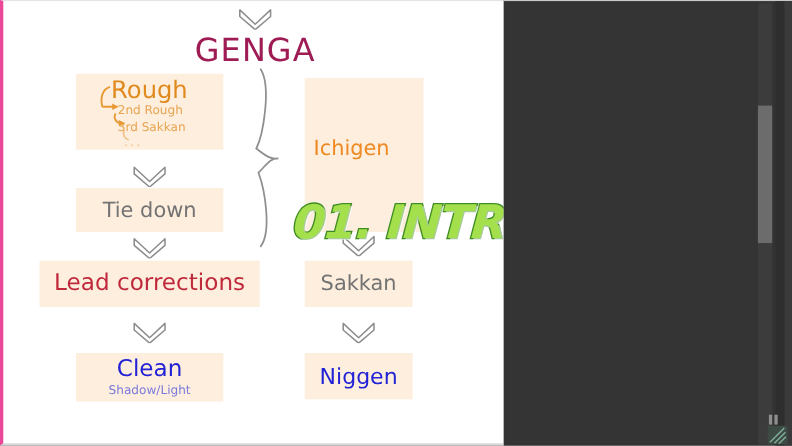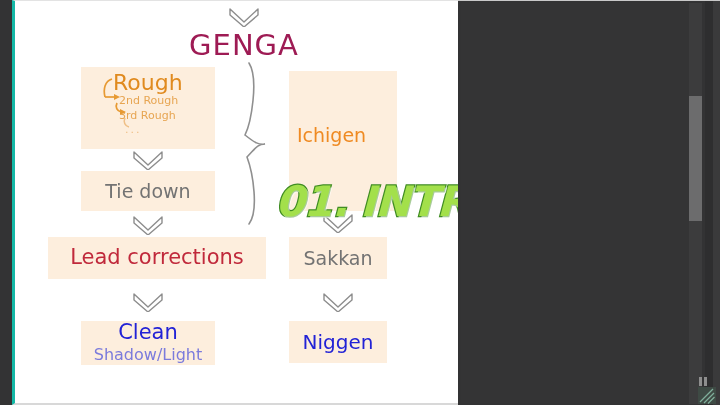--- a/index.html
+++ b/index.html
@@ -5,23 +5,23 @@
   html,body{margin:0;padding:0;}
   body{
     width:720px;height:405px;overflow:hidden;
     background:#333334;
     font-family:"DejaVu Sans","Liberation Sans",sans-serif;
   }
   .screen{position:relative;width:720px;height:405px;}
 
   
   .slide{
-    position:absolute;left:12px;top:0;width:458px;height:405px;
+    position:absolute;left:0;top:0;width:458px;height:405px;
     background:#ffffff;
-    border-left:3px solid #14b8a6;
+    border-left:3px solid #ec4899;
     border-top:1px solid #e3e3e3;
     border-bottom:2px solid #d8d8d8;
     box-sizing:border-box;
     overflow:hidden;
   }
 
   
   .chev{position:absolute;width:34px;height:22px;}
   .chev svg{width:100%;height:100%;display:block;}
 
@@ -39,36 +39,36 @@
   
   .genga{
     position:absolute;left:0;top:27px;width:458px;
     text-align:center;
     font-size:29px;letter-spacing:1px;
     color:#9e1b54;
     font-family:"DejaVu Sans","Liberation Sans",sans-serif;
   }
 
   
-  #box-rough{left:66px;top:66px;width:134px;height:82px;
+  #box-rough{left:66px;top:66px;width:134px;height:69px;
              align-items:flex-start;justify-content:flex-start;padding:4px 0 0 0;}
   .rough-title{font-size:22px;color:#e08a1e;margin-left:32px;line-height:1.05;}
   .rough-sub{font-size:11px;color:#e7a552;margin-left:38px;line-height:1.35;}
   .rough-dots{font-size:11px;color:#efbf86;margin-left:44px;letter-spacing:2px;}
   .rough-arrows{position:absolute;left:0;top:0;width:134px;height:82px;pointer-events:none;}
 
   #box-tiedown{left:66px;top:170px;width:134px;height:40px;}
   .tiedown-title{font-size:19px;color:#737373;}
 
-  #box-lead{left:33px;top:236px;width:218px;height:42px;text-align:center;}
+  #box-lead{left:33px;top:236px;width:200px;height:42px;text-align:center;}
   .lead-title{font-size:21px;color:#c0293b;}
 
   #box-clean{left:66px;top:320px;width:134px;height:44px;}
   .clean-title{font-size:21px;color:#2222d6;line-height:1.0;}
-  .clean-sub{font-size:16px;color:#7b7bdc;margin-top:3px;}
+  .clean-sub{font-size:11px;color:#7b7bdc;margin-top:3px;}
 
   #box-ichigen{left:274px;top:70px;width:108px;height:140px;
                align-items:flex-start;justify-content:flex-start;}
   .ichigen-title{font-size:19px;color:#ef8a22;margin:54px 0 0 8px;}
 
   #box-sakkan{left:274px;top:236px;width:98px;height:42px;}
   .sakkan-title{font-size:19px;color:#737373;}
 
   #box-niggen{left:274px;top:320px;width:98px;height:42px;}
   .niggen-title{font-size:20px;color:#2222d6;}
@@ -147,21 +147,21 @@
       <svg viewBox="0 0 34 22">
           <path d="M3 4 L17 17 L31 4 L31 10 L17 22 L3 10 Z" fill="#ffffff" stroke="#8d8d8d" stroke-width="1.4" stroke-linejoin="round"></path>
         </svg>
     </div>
 
     <div class="genga">GENGA</div>
 
     <div class="box" id="box-rough">
       <div class="rough-title">Rough</div>
       <div class="rough-sub">2nd Rough</div>
-      <div class="rough-sub">3rd Rough</div>
+      <div class="rough-sub">3rd Sakkan</div>
       <div class="rough-dots">...</div>
       <svg class="rough-arrows" viewBox="0 0 134 82">
         <path d="M31 12 C24 14 22 22 24 30" fill="none" stroke="#e79a33" stroke-width="1.7"></path>
         <path d="M24 30 L34 30" fill="none" stroke="#e79a33" stroke-width="1.7"></path>
         <path d="M33 27 L39 30 L33 33 Z" fill="#e79a33"></path>
         <path d="M36 36 C34 40 36 44 40 45" fill="none" stroke="#e79a33" stroke-width="1.7"></path>
         <path d="M39 42 L45 45 L39 48 Z" fill="#e79a33"></path>
         <path d="M44 51 C42 55 44 59 48 60" fill="none" stroke="#efbf86" stroke-width="1.5"></path>
       </svg>
     </div>

